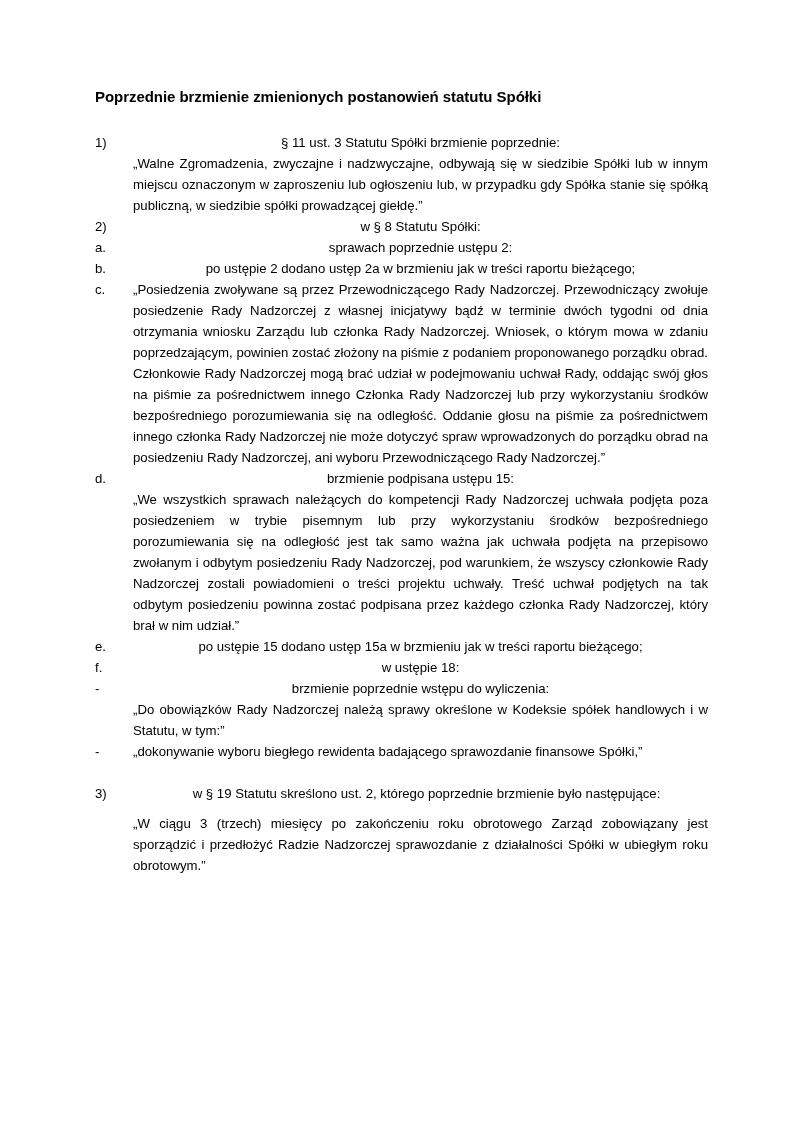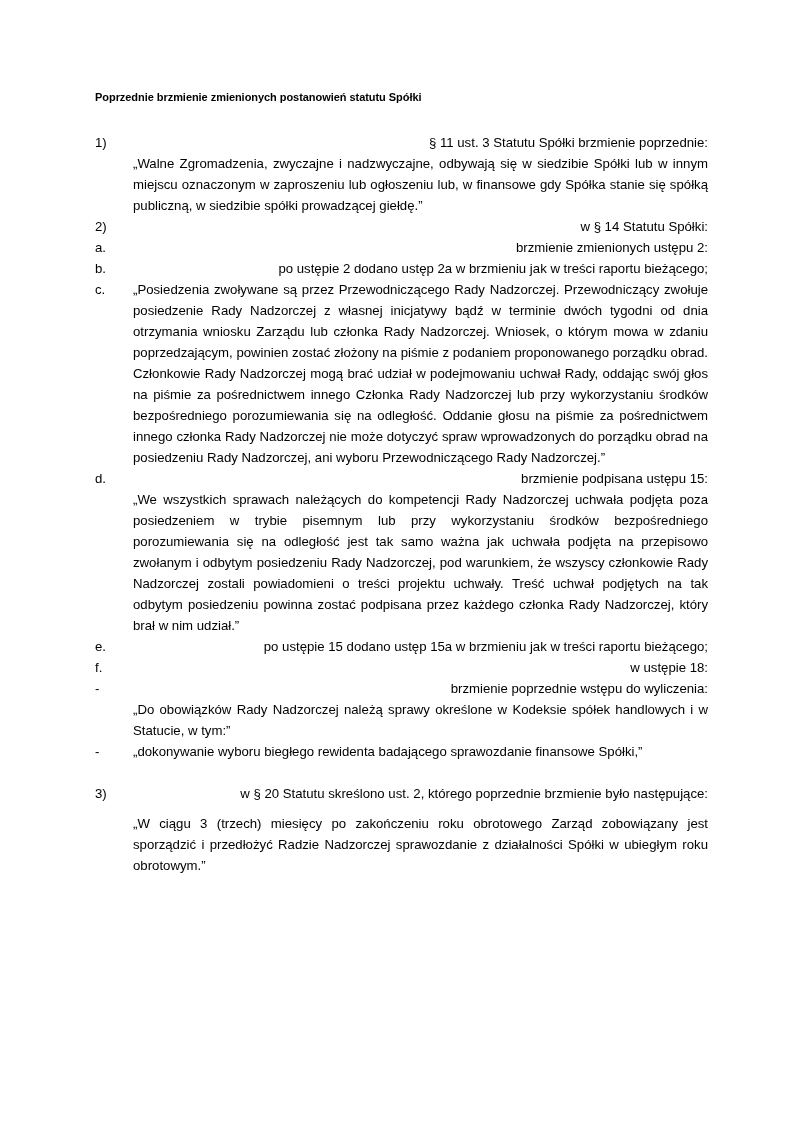--- a/index.html
+++ b/index.html
@@ -16,21 +16,21 @@
   }
   #page {
     position: relative;
     width: 800px;
     height: 1131px;
     background: #ffffff;
     box-sizing: border-box;
     padding: 88px 92px 0 95px;
   }
   .doc-title {
-    font-size: 11px;
+    font-size: 15px;
     font-weight: bold;
     line-height: 18px;
     letter-spacing: -0.05px;
     margin: 0 0 26px 0;
     white-space: nowrap;
   }
   
   .item {
     position: relative;
     padding-left: 38px;        
@@ -46,21 +46,21 @@
     text-align: left;
     white-space: nowrap;
   }
   .line {
     font-size: 13.2px;
     line-height: 21px;
     margin: 0;
   }
   
   .line.single {
-    text-align: right;
+    text-align: center;
     white-space: nowrap;
   }
   
   .line.just {
     text-align: justify;
     text-justify: inter-word;
     text-align-last: left;
     hyphens: none;
   }
   
@@ -81,31 +81,31 @@
 
 <div id="page">
 
   <h1 class="doc-title">Poprzednie brzmienie zmienionych postanowień statutu Spółki</h1>
 
   <div>
 
     <div class="item">
       <span class="marker">1)</span>
       <p class="line single">§ 11 ust. 3 Statutu Spółki brzmienie poprzednie:</p>
-      <p class="line just">„Walne Zgromadzenia, zwyczajne i nadzwyczajne, odbywają się w siedzibie Spółki lub w innym miejscu oznaczonym w zaproszeniu lub ogłoszeniu lub, w finansowe gdy Spółka stanie się spółką publiczną, w siedzibie spółki prowadzącej giełdę.”</p>
+      <p class="line just">„Walne Zgromadzenia, zwyczajne i nadzwyczajne, odbywają się w siedzibie Spółki lub w innym miejscu oznaczonym w zaproszeniu lub ogłoszeniu lub, w przypadku gdy Spółka stanie się spółką publiczną, w siedzibie spółki prowadzącej giełdę.”</p>
     </div>
 
     <div class="item">
       <span class="marker">2)</span>
-      <p class="line single">w § 14 Statutu Spółki:</p>
+      <p class="line single">w § 8 Statutu Spółki:</p>
     </div>
 
     <div class="item">
       <span class="marker">a.</span>
-      <p class="line single">brzmienie zmienionych ustępu 2:</p>
+      <p class="line single">sprawach poprzednie ustępu 2:</p>
     </div>
 
     <div class="item">
       <span class="marker">b.</span>
       <p class="line single">po ustępie 2 dodano ustęp 2a w brzmieniu jak w treści raportu bieżącego;</p>
     </div>
 
     <div class="item">
       <span class="marker">c.</span>
       <p class="line just">„Posiedzenia zwoływane są przez Przewodniczącego Rady Nadzorczej. Przewodniczący zwołuje posiedzenie Rady Nadzorczej z własnej inicjatywy bądź w terminie dwóch tygodni od dnia otrzymania wniosku Zarządu lub członka Rady Nadzorczej. Wniosek, o którym mowa w zdaniu poprzedzającym, powinien zostać złożony na piśmie z podaniem proponowanego porządku obrad. Członkowie Rady Nadzorczej mogą brać udział w podejmowaniu uchwał Rady, oddając swój głos na piśmie za pośrednictwem innego Członka Rady Nadzorczej lub przy wykorzystaniu środków bezpośredniego porozumiewania się na odległość. Oddanie głosu na piśmie za pośrednictwem innego członka Rady Nadzorczej nie może dotyczyć spraw wprowadzonych do porządku obrad na posiedzeniu Rady Nadzorczej, ani wyboru Przewodniczącego Rady Nadzorczej.”</p>
@@ -123,30 +123,30 @@
     </div>
 
     <div class="item">
       <span class="marker">f.</span>
       <p class="line single">w ustępie 18:</p>
     </div>
 
     <div class="item">
       <span class="marker">-</span>
       <p class="line single">brzmienie poprzednie wstępu do wyliczenia:</p>
-      <p class="line just">„Do obowiązków Rady Nadzorczej należą sprawy określone w Kodeksie spółek handlowych i w Statucie, w tym:”</p>
+      <p class="line just">„Do obowiązków Rady Nadzorczej należą sprawy określone w Kodeksie spółek handlowych i w Statutu, w tym:”</p>
     </div>
 
     <div class="item">
       <span class="marker">-</span>
       <p class="line just">„dokonywanie wyboru biegłego rewidenta badającego sprawozdanie finansowe Spółki,”</p>
     </div>
 
     <div class="gap-md"></div>
 
     <div class="item extra-indent">
       <span class="marker">3)</span>
-      <p class="line single">w § 20 Statutu skreślono ust. 2, którego poprzednie brzmienie było następujące:</p>
+      <p class="line single">w § 19 Statutu skreślono ust. 2, którego poprzednie brzmienie było następujące:</p>
       <p class="line just">„W ciągu 3 (trzech) miesięcy po zakończeniu roku obrotowego Zarząd zobowiązany jest sporządzić i przedłożyć Radzie Nadzorczej sprawozdanie z działalności Spółki w ubiegłym roku obrotowym.”</p>
     </div>
 
   </div>
 </div>
 
 </body></html>

